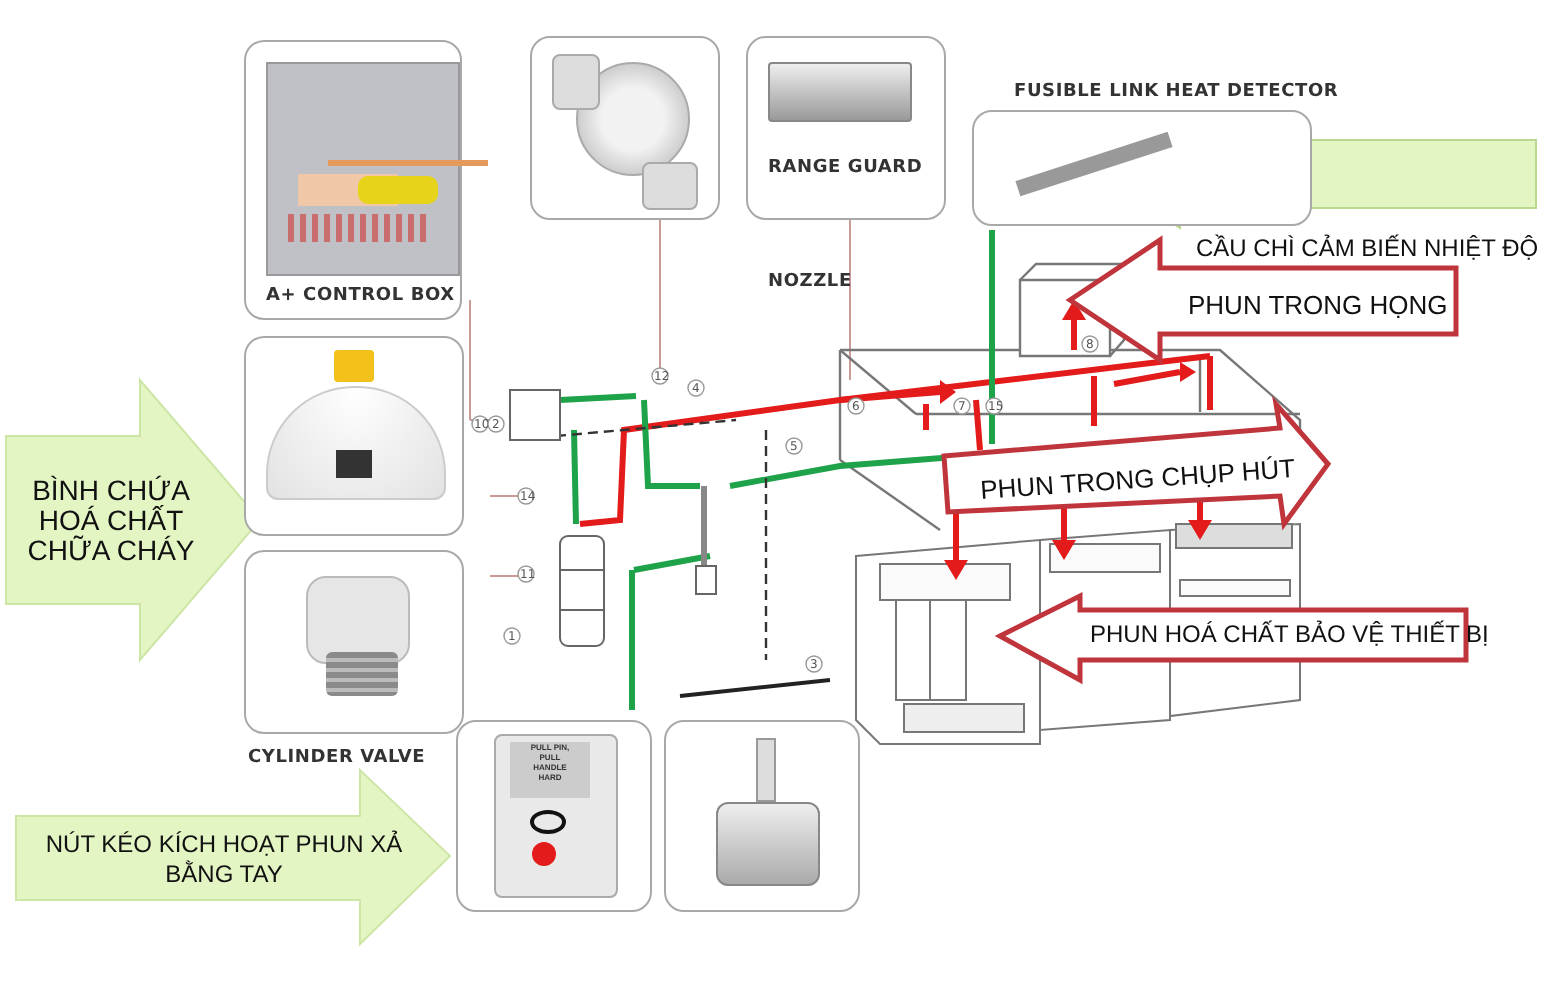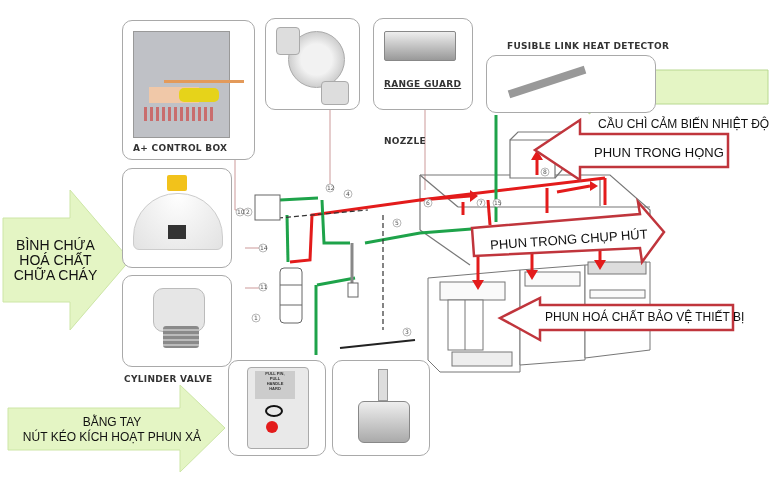--- a/index.html
+++ b/index.html
@@ -136,39 +136,39 @@
 
   <polygon points="3,218 70,218 70,190 130,260 70,330 70,302 3,302" fill="#e4f5c4" stroke="#cde6a6" stroke-width="1"></polygon>
   <polygon points="8,408 180,408 180,385 225,428 180,472 180,450 8,450" fill="#e4f5c4" stroke="#cde6a6" stroke-width="1"></polygon>
   <polygon points="548,87 590,60 590,70 768,70 768,104 590,104 590,114" fill="#e4f5c4" stroke="#b8d890" stroke-width="1"></polygon>
 
   <polygon points="535,150 580,120 580,134 728,134 728,167 580,167 580,180" fill="#fff" stroke="#c0353c" stroke-width="2.5"></polygon>
   <polygon points="472,228 640,214 638,202 664,232 642,262 640,248 474,256" fill="#fff" stroke="#c0353c" stroke-width="2.5"></polygon>
   <polygon points="500,318 540,298 540,305 733,305 733,330 540,330 540,340" fill="#fff" stroke="#c0353c" stroke-width="2.5"></polygon>
 </svg>
 
-<div class="card" style="left:122px;top:20px;width:133px;height:140px;padding-left:17px;">
+<div class="card" style="left:122px;top:20px;width:109px;height:140px;padding-left:17px;">
   <div class="abs" style="left:10px;top:10px;width:95px;height:105px;background:#bfc1c6;border:1px solid #999;">
     <div class="abs" style="left:15px;top:55px;width:50px;height:16px;background:#f0c8a8;"></div>
     <div class="abs" style="left:45px;top:56px;width:40px;height:14px;background:#e6d31a;border-radius:5px;"></div>
     <div class="abs" style="left:10px;top:75px;width:70px;height:14px;background:repeating-linear-gradient(90deg,#c96d6d 0 3px,#bfc1c6 3px 6px);"></div>
     <div class="abs" style="left:30px;top:48px;width:80px;height:3px;background:#e39a5a;"></div>
   </div>
   <div class="cardlabel" style="left:10px;top:122px;">A+ CONTROL BOX</div>
 </div>
 
 <div class="card" style="left:265px;top:18px;width:95px;height:92px;">
   <div class="abs" style="left:22px;top:12px;width:55px;height:55px;border-radius:50%;background:radial-gradient(circle,#f2f2f2 40%,#c9c9c9 75%);border:1px solid #aaa;"></div>
   <div class="abs" style="left:10px;top:8px;width:22px;height:26px;background:#ddd;border:1px solid #aaa;border-radius:4px;"></div>
   <div class="abs" style="left:55px;top:62px;width:26px;height:22px;background:#ddd;border:1px solid #aaa;border-radius:4px;"></div>
 </div>
 
 <div class="card" style="left:373px;top:18px;width:100px;height:92px;">
   <div class="abs" style="left:10px;top:12px;width:70px;height:28px;background:linear-gradient(180deg,#eee,#999);border:1px solid #888;border-radius:2px;"></div>
-  <div class="cardlabel" style="left:10px;top:60px;text-decoration:underline;">RANGE GUARD</div>
+  <div class="cardlabel" style="left:10px;top:60px;">RANGE GUARD</div>
   <div class="cardlabel" style="left:10px;top:73px;margin-top:44px;">NOZZLE</div>
 </div>
 
 <div class="cardlabel" style="left:492px;top:41px;padding-left:15px;">FUSIBLE LINK HEAT DETECTOR</div>
 <div class="card" style="left:486px;top:55px;width:170px;height:58px;">
   <div class="abs" style="left:20px;top:22px;width:80px;height:8px;background:#999;transform:rotate(-18deg);"></div>
 </div>
 
 <div class="card" style="left:122px;top:168px;width:110px;height:100px;">
   <div class="abs" style="left:10px;top:24px;width:88px;height:55px;background:radial-gradient(ellipse at 50% 0%,#fff,#e2e2e2);border-radius:44px 44px 6px 6px;border:1px solid #ccc;"></div>
@@ -199,20 +199,20 @@
   <div class="abs" style="left:25px;top:40px;width:50px;height:40px;background:linear-gradient(180deg,#eee,#aaa);border:1px solid #888;border-radius:6px;"></div>
 </div>
 
 <div class="callout-text" style="left:8px;top:238px;width:95px;line-height:15px;">
   <div>BÌNH CHỨA</div>
   <div>HOÁ CHẤT</div>
   <div>CHỮA CHÁY</div>
 </div>
 
 <div class="callout-text" style="left:12px;top:415px;width:200px;line-height:15px;font-size:12px;">
+  <div>NÚT KÉO KÍCH HOẠT PHUN XẢ</div>
   <div>BẰNG TAY</div>
-  <div>NÚT KÉO KÍCH HOẠT PHUN XẢ</div>
 </div>
 
 <div class="redcall-text" style="left:598px;top:80px;font-size:12px;margin-top:37px;">CẦU CHÌ CẢM BIẾN NHIỆT ĐỘ</div>
 <div class="redcall-text" style="left:594px;top:145px;">PHUN TRONG HỌNG</div>
 <div class="redcall-text" style="left:490px;top:232px;transform:rotate(-4deg);">PHUN TRONG CHỤP HÚT</div>
 <div class="redcall-text" style="left:545px;top:310px;font-size:12px;">PHUN HOÁ CHẤT BẢO VỆ THIẾT BỊ</div>
 
 </body></html>

